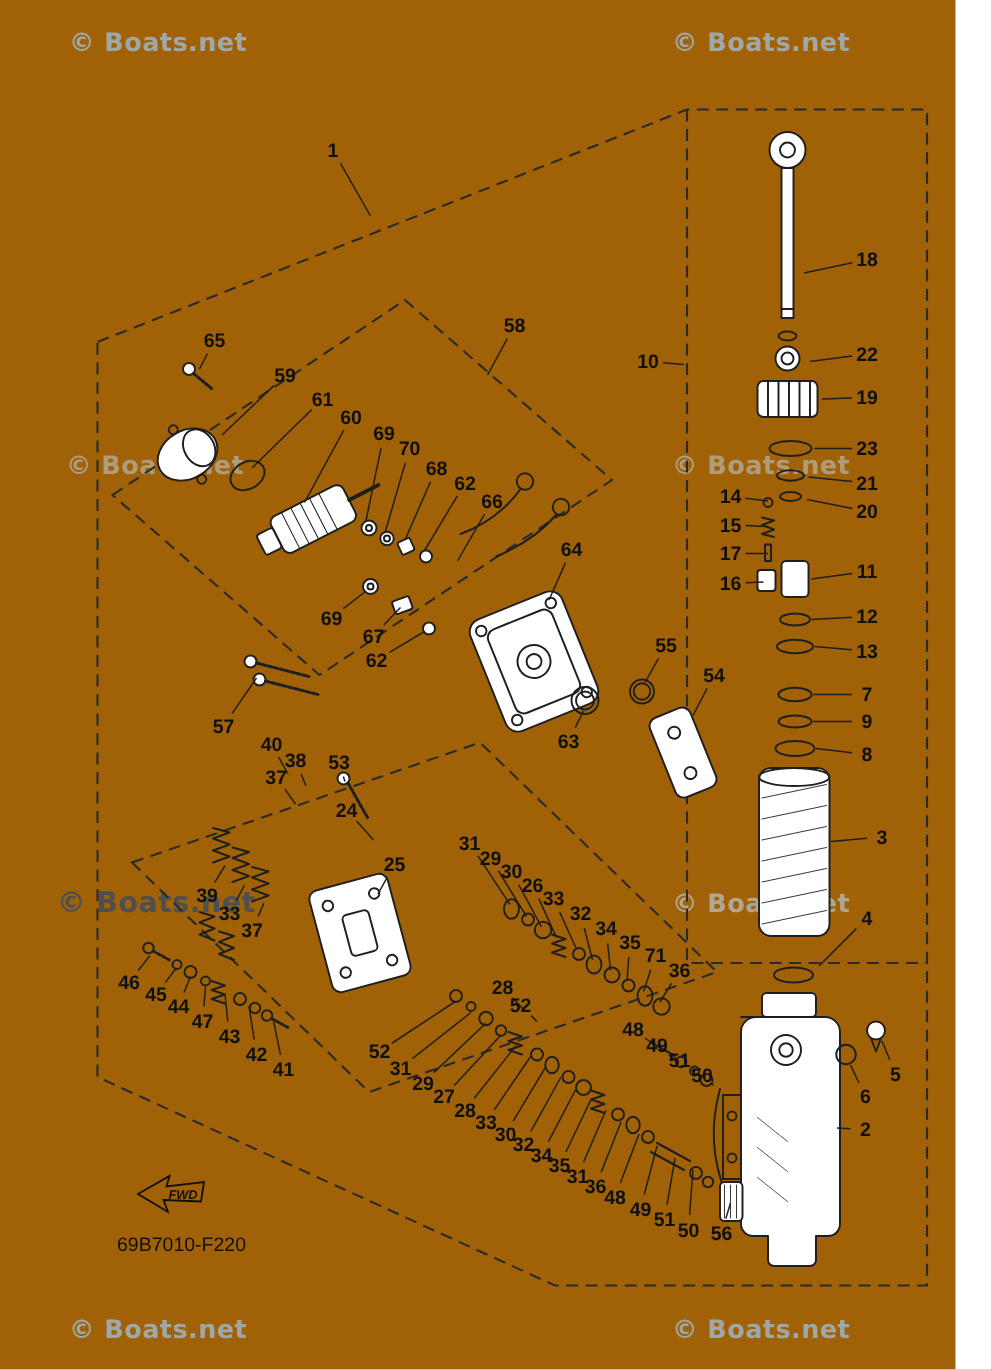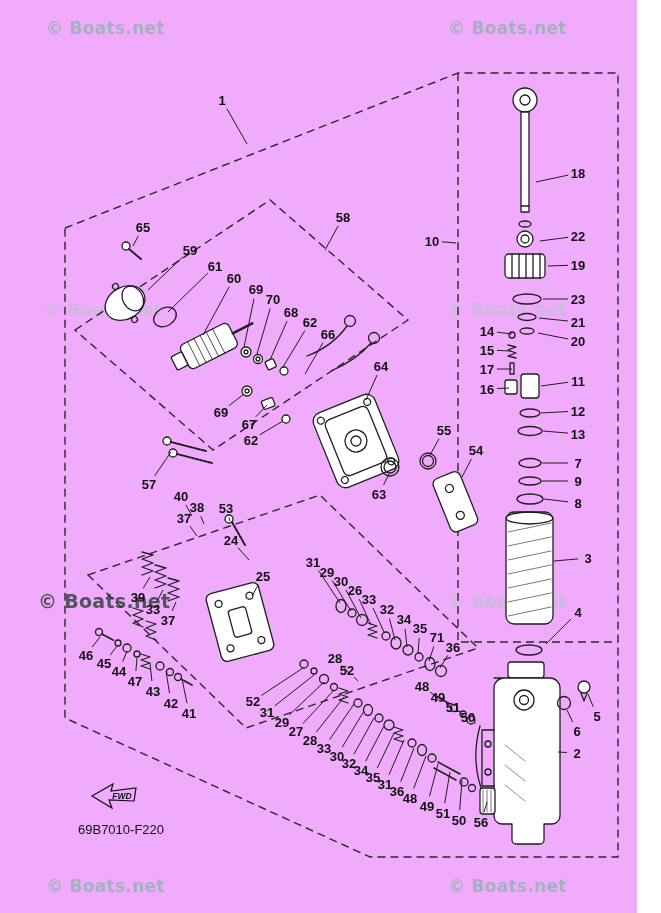--- a/index.html
+++ b/index.html
@@ -1,16 +1,16 @@
 <!DOCTYPE html>
 <html><head>
 <meta charset="utf-8">
 <style>
   html,body{margin:0;padding:0;background:#ffffff}
-  .stage{position:relative;width:637px;height:913px;background:#f0abfc;overflow:hidden;
+  .stage{position:relative;width:637px;height:913px;background:#a16207;overflow:hidden;
          font-family:"Liberation Sans",sans-serif}
   .stage svg{position:absolute;left:0;top:0}
   #boundaries{stroke:#2a2a2a;fill:none;stroke-width:1.4;stroke-dasharray:8 5}
   #parts{stroke:#1f1f1f;fill:none;stroke-width:1.3;stroke-linecap:round;stroke-linejoin:round}
   #labels-layer text{font:700 13px "Liberation Sans",sans-serif;fill:#101010}
   #labels-layer line{stroke:#1f1f1f;stroke-width:1}
   #watermark-layer text{font-family:"DejaVu Sans",sans-serif;font-weight:600;letter-spacing:.3px}
   .fwd-text{font:italic 700 8.5px "Liberation Sans",sans-serif;fill:#101010;text-anchor:middle}
   .code-text{font:500 13px "Liberation Sans",sans-serif;fill:#101010}
 </style>

